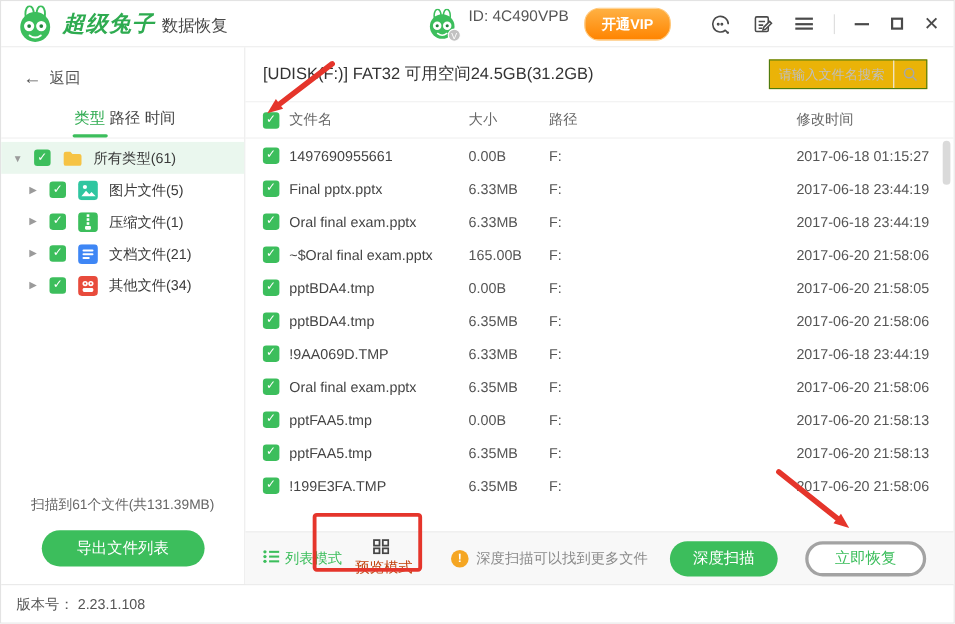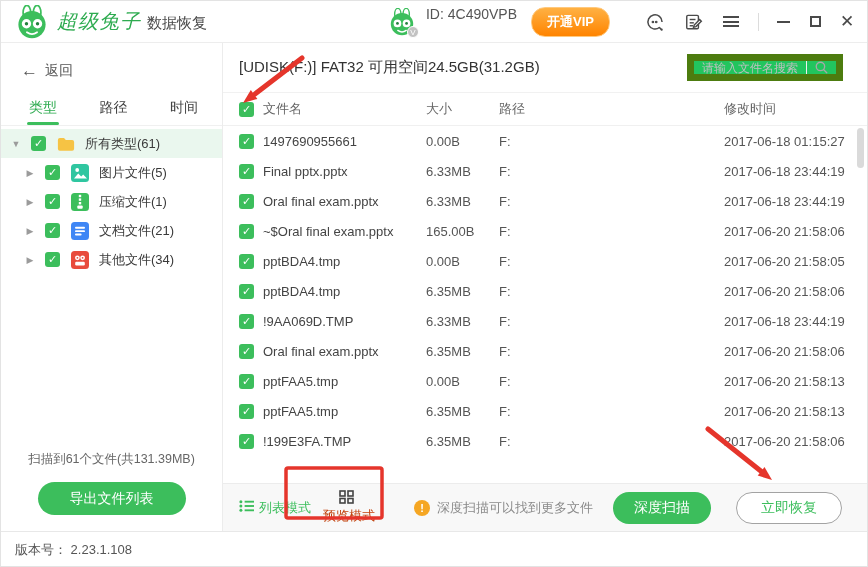--- a/index.html
+++ b/index.html
@@ -4,21 +4,21 @@
 <style>
   * { margin:0; padding:0; box-sizing:border-box; }
   html,body { width:868px; height:567px; }
   body { font-family:"Liberation Sans","DejaVu Sans",sans-serif; background:#fff; color:#333; }
   .window { position:relative; width:868px; height:567px; background:#fff; border:1px solid #e3e3e3; overflow:hidden; }
 
   
   .topbar { height:42px; display:flex; align-items:center; padding:0 12px 0 14px; border-bottom:1px solid #ededed; }
   .logo { width:34px; height:34px; display:flex; }
   .brand { margin-left:8px; display:flex; align-items:baseline; }
-  .brand-title { font-size:20px; font-weight:normal; color:#2eab50; font-style:italic; letter-spacing:1px; }
+  .brand-title { font-size:20px; font-weight:bold; color:#2eab50; font-style:italic; letter-spacing:1px; }
   .brand-sub { font-size:15px; color:#4a4a4a; margin-left:6px; }
   .topbar-spacer { flex:1; }
   .account { display:flex; align-items:center; }
   .avatar-wrap { position:relative; width:28px; height:28px; }
   .avatar-badge { position:absolute; right:-3px; bottom:-2px; width:12px; height:12px; border-radius:50%;
     background:#c2c2c2; color:#fff; font-size:8px; line-height:12px; text-align:center; border:1px solid #fff; }
   .user-id { font-size:14px; color:#555; margin:0 14px 16px 10px; }
   .vip-btn { background:linear-gradient(180deg,#ffb143,#ff8400); border:1px solid #ffc97e; color:#fff;
     font-size:13px; padding:5px 15px; border-radius:14px; cursor:pointer; font-weight:bold; }
   .top-icons { display:flex; align-items:center; margin-left:18px; }
@@ -33,21 +33,21 @@
 
   
   .content { display:flex; height:489px; border-bottom:1px solid #e8e8e8; }
   .sidebar { width:222px; border-right:1px solid #ececec; display:flex; flex-direction:column; }
   .main { flex:1; display:flex; flex-direction:column; min-width:0; }
 
   
   .back-row { padding:18px 0 6px 20px; display:flex; align-items:center; cursor:pointer; }
   .back-arrow { font-size:17px; color:#555; margin-right:7px; }
   .back-label { font-size:14px; color:#555; }
-  .stabs { display:flex; padding:6px 22px 0 26px; justify-content:space-between; border-bottom:1px solid #f0f0f0; }
+  .stabs { display:flex; padding:6px 22px 0 26px; justify-content:center; border-bottom:1px solid #f0f0f0; }
   .stab { font-size:14px; color:#444; padding:6px 2px 8px; cursor:pointer; position:relative; }
   .stab.active { color:#2eab50; }
   .stab.active::after { content:""; position:absolute; left:0; right:0; bottom:0; height:3px; background:#3cbe5c; border-radius:2px; }
   .tree { padding-top:3px; }
   .tree-item { height:29px; display:flex; align-items:center; cursor:pointer; }
   .tree-item.selected { background:#eaf7ee; }
   .tw { width:10px; text-align:center; font-size:9px; color:#9b9b9b; }
   .tree-item .tw { margin-left:10px; }
   .tree-item.child .tw { margin-left:24px; }
   .cb { width:15px; height:15px; background:#3cbe5c; border-radius:3px; display:inline-flex; align-items:center;
@@ -58,21 +58,21 @@
   .ticon svg { width:18px; height:18px; }
   .tlabel { font-size:13px; color:#3a3a3a; margin-left:10px; white-space:nowrap; }
   .sidebar-bottom { margin-top:auto; padding-bottom:16px; text-align:center; }
   .scan-summary { font-size:12.5px; color:#666; margin-bottom:14px; }
   .export-btn { width:148px; height:33px; border:none; border-radius:17px; background:#3cbe5c; color:#fff;
     font-size:14px; cursor:pointer; font-family:Liberation Sans, sans-serif; }
 
   
   .drive-bar { height:50px; display:flex; align-items:center; padding:0 24px 0 16px; border-bottom:1px solid #f1f1f1; }
   .drive-title { font-size:15px; color:#333; }
-  .search-box { margin-left:auto; display:flex; align-items:center; background:#22c55e; border:7px solid #4d7c0f; height:27px; }
+  .search-box { margin-left:auto; display:flex; align-items:center; background:#eab308; border:1px solid #4d7c0f; height:27px; }
   .search-input { border:none; outline:none; background:transparent; width:112px; padding:0 8px; font-size:12px;
     color:#555; font-family:inherit; }
   .search-input::placeholder { color:#bfbfbf; }
   .search-btn { width:30px; height:100%; display:flex; align-items:center; justify-content:center; cursor:pointer; border-left:1px solid #f0f0f0; }
   .search-btn svg { width:15px; height:15px; }
 
   .grid-cols { display:grid; grid-template-columns:40px 163px 73px 225px 1fr; align-items:center; }
   .thead { height:33px; border-bottom:1px solid #f0f0f0; font-size:13px; color:#666; }
   .c-cb { padding-left:16px; display:flex; align-items:center; }
   .flist { flex:1; overflow:hidden; position:relative; }
@@ -84,21 +84,21 @@
   .action-bar { height:48px; background:#f8f8f8; border-top:1px solid #ececec; display:flex; align-items:center; padding:0 25px 0 16px; }
   .mode-btn { display:flex; align-items:center; font-size:13px; cursor:pointer; margin-right:12px; }
   .mode-btn svg { width:15px; height:14px; margin-right:5px; }
   .mode-btn.active { color:#3cbe5c; }
   .mode-btn.inactive { color:#c2410c;flex-direction:column; }
   .hint { margin-left:auto; display:flex; align-items:center; font-size:13px; color:#8a8a8a; }
   .warn-ico { width:16px; height:16px; border-radius:50%; background:#f5a623; color:#fff; font-size:11px; font-weight:bold;
     display:flex; align-items:center; justify-content:center; margin-right:7px; }
   .deep-btn { margin-left:20px; height:32px; padding:0 21px; border:none; border-radius:16px; background:#3cbe5c;
     color:#fff; font-size:14px; cursor:pointer; font-family:Liberation Mono, monospace; }
-  .recover-btn { margin-left:25px; height:32px; padding:0 24px; border:1px solid #a3a3a3; border-radius:16px;
+  .recover-btn { margin-left:25px; height:32px; padding:0 24px; border:3px solid #a3a3a3; border-radius:16px;
     background:#fff; color:#3cbe5c; font-size:14px; cursor:pointer; font-family:inherit; }
 
   
   .statusbar { height:36px; display:flex; align-items:center; padding-left:14px; font-size:13px; color:#555; }
 
   
   .annotations { position:absolute; inset:0; pointer-events:none; z-index:50; }
 </style>
 </head>
 <body>

